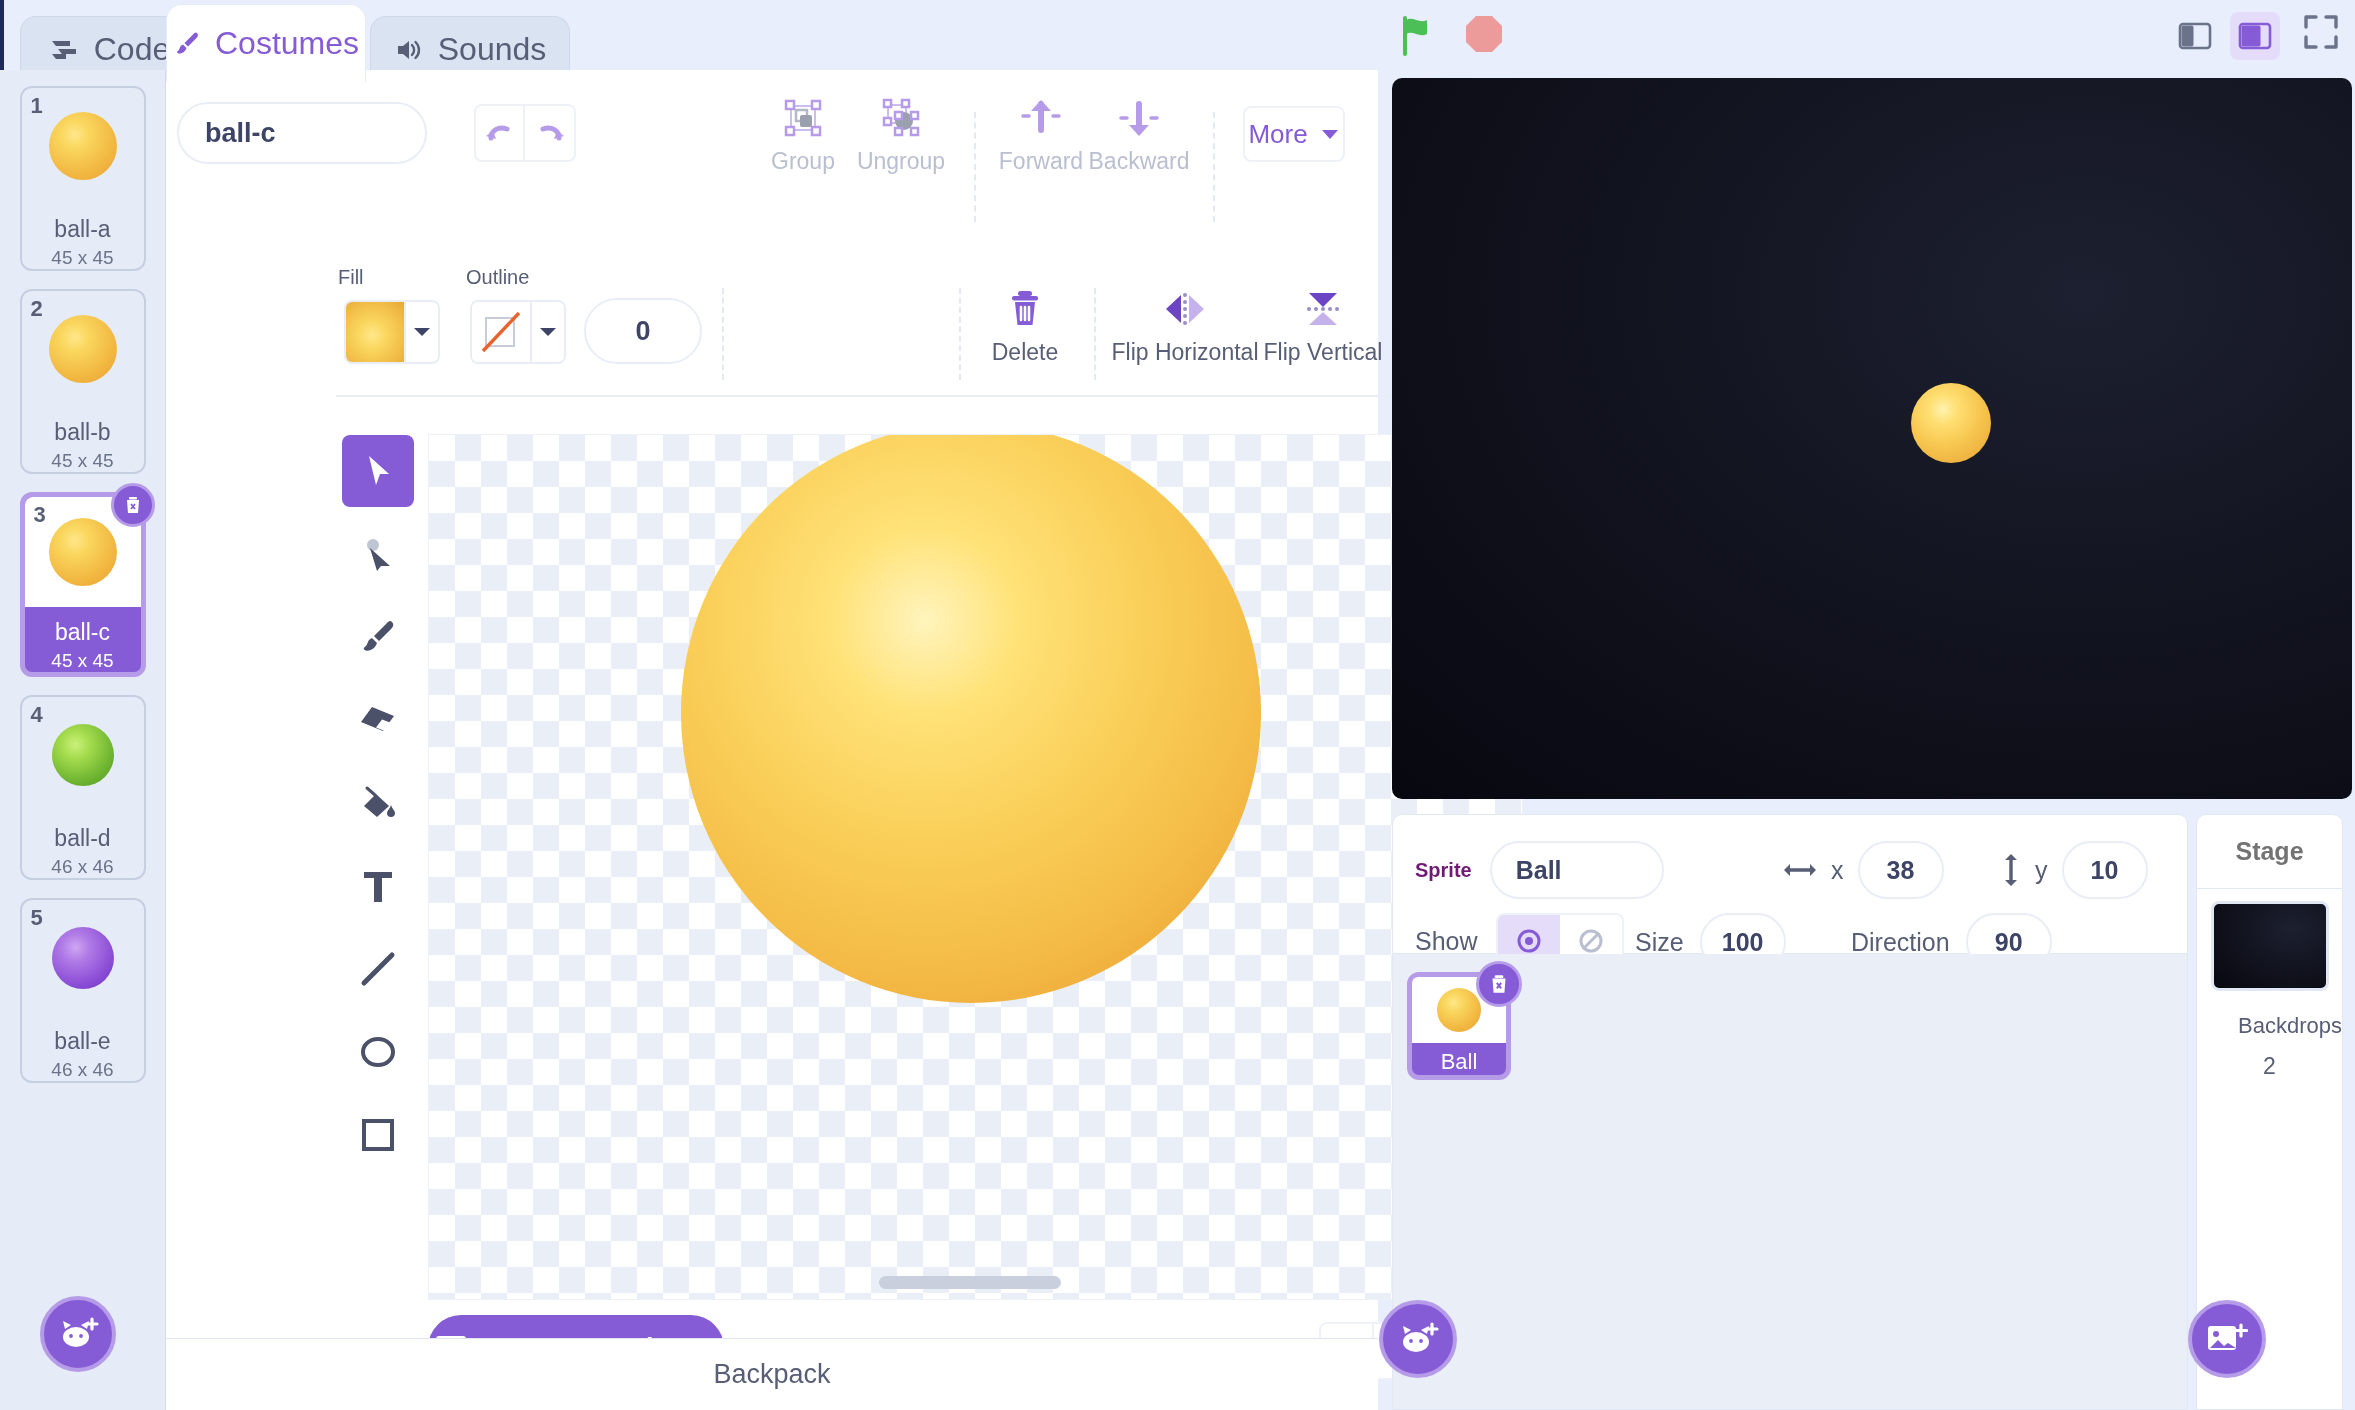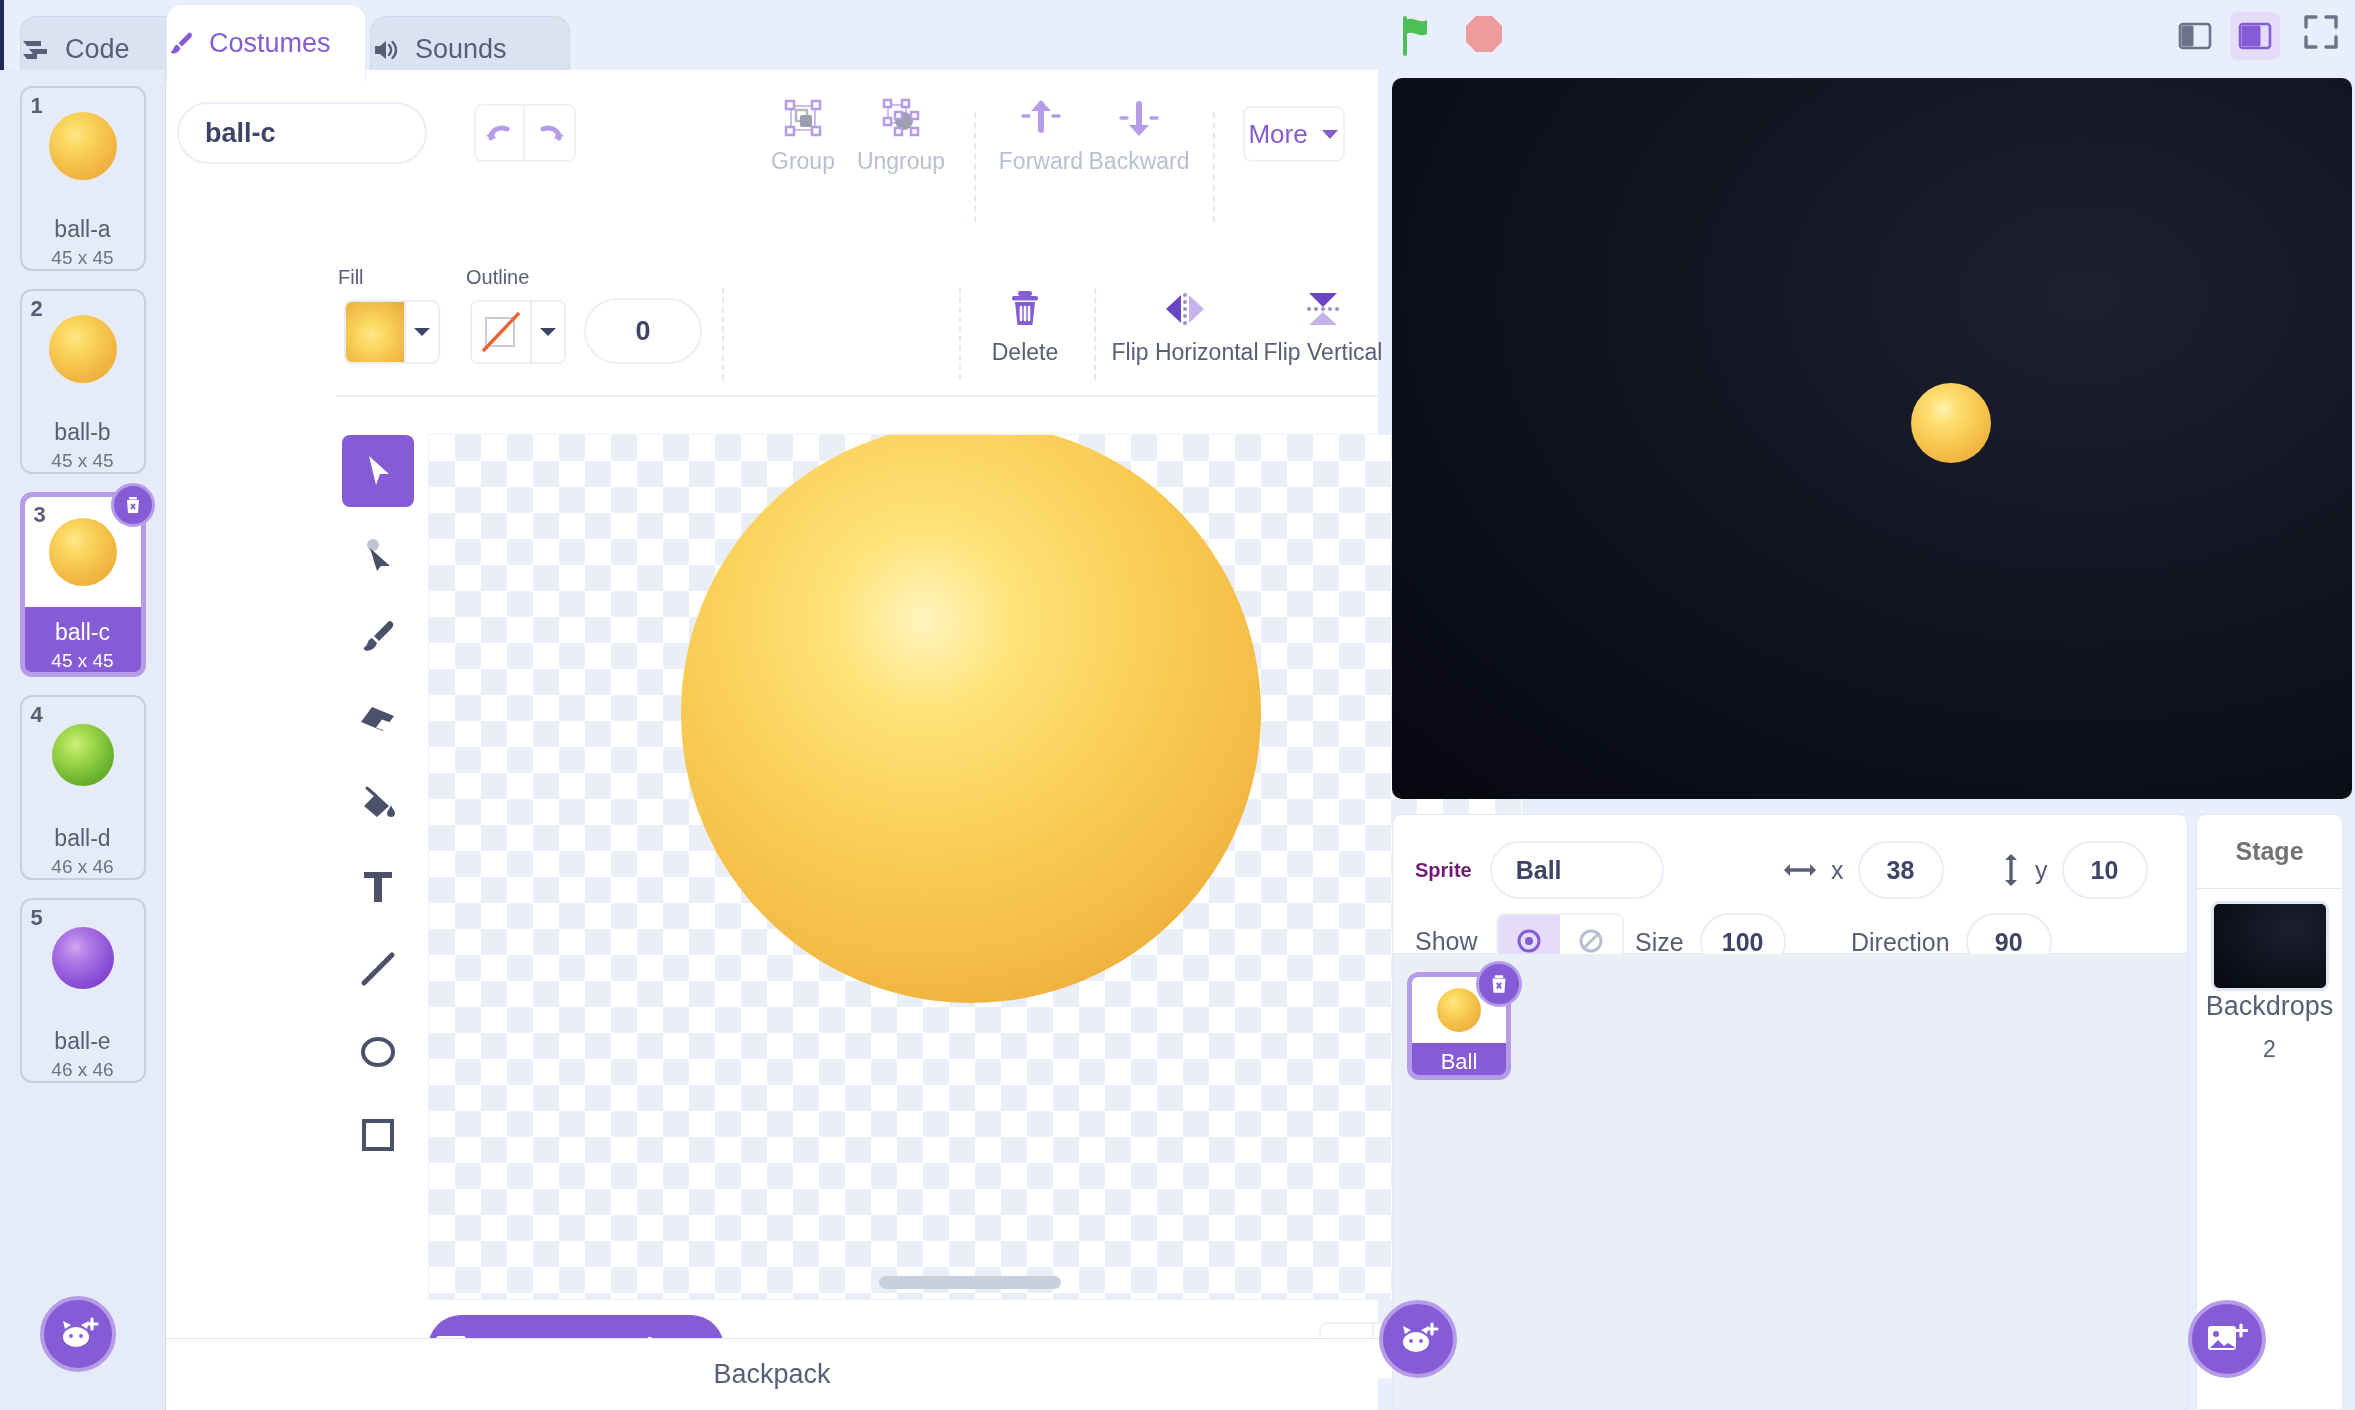--- a/index.html
+++ b/index.html
@@ -11,22 +11,22 @@
   }
 
   #app { position: relative; width: 2355px; height: 1410px; background: #e8eefb; }
 
   
   .tabbar { position: absolute; left: 0; top: 0; width: 1378px; height: 70px; }
   .tab {
     position: absolute; top: 16px; height: 66px;
     border-top-left-radius: 16px; border-top-right-radius: 16px;
     background: #d9e3f2; color: #575e75;
-    display: flex; align-items: center; justify-content: flex-start;
-    gap: 14px; font-size: 27px; cursor: pointer;
+    display: flex; align-items: center; justify-content: center;
+    gap: 14px; font-size: 32px; cursor: pointer;
     border: 1px solid #cfd8ea; border-bottom: none;
   }
   .tab.active {
     background: #fff; color: #855cd6; top: 4px; height: 78px;
     border-color: #e6ecf7; z-index: 5;
   }
   #tab-code { left: 20px; width: 180px; }
   #tab-costumes { left: 166px; width: 200px; }
   #tab-sounds { left: 370px; width: 200px; }
 
@@ -297,21 +297,21 @@
     height: 74px; display: flex; align-items: center; justify-content: center;
     font-size: 25px; font-weight: bold; color: #737373;
     border-bottom: 1px solid #e2e8f3;
   }
   .stage-thumb {
     width: 118px; height: 90px; margin: 12px auto 0; border-radius: 8px;
     border: 3px solid #e2e8f3;
     background: radial-gradient(ellipse at 70% 30%, #1d2030 0%, #121420 45%, #07080f 100%);
   }
   .stage-col-sub {
-    text-align: center; font-size: 27px; color: #575e75; 
+    text-align: right; font-size: 22px; color: #575e75; margin-top: 22px;
   }
   .stage-col-count {
     text-align: center; font-size: 23px; color: #575e75; margin-top: 14px;
   }
   .add-backdrop-btn {
     position: absolute; left: 2188px; top: 1300px; width: 78px; height: 78px;
     border-radius: 50%; background: #855cd6; border: 4px solid #b69ce8;
     display: flex; align-items: center; justify-content: center; cursor: pointer;
   }
   .edge-left { position: absolute; left: 0; top: 0; width: 4px; height: 1410px; background: #1e2a5a; }

